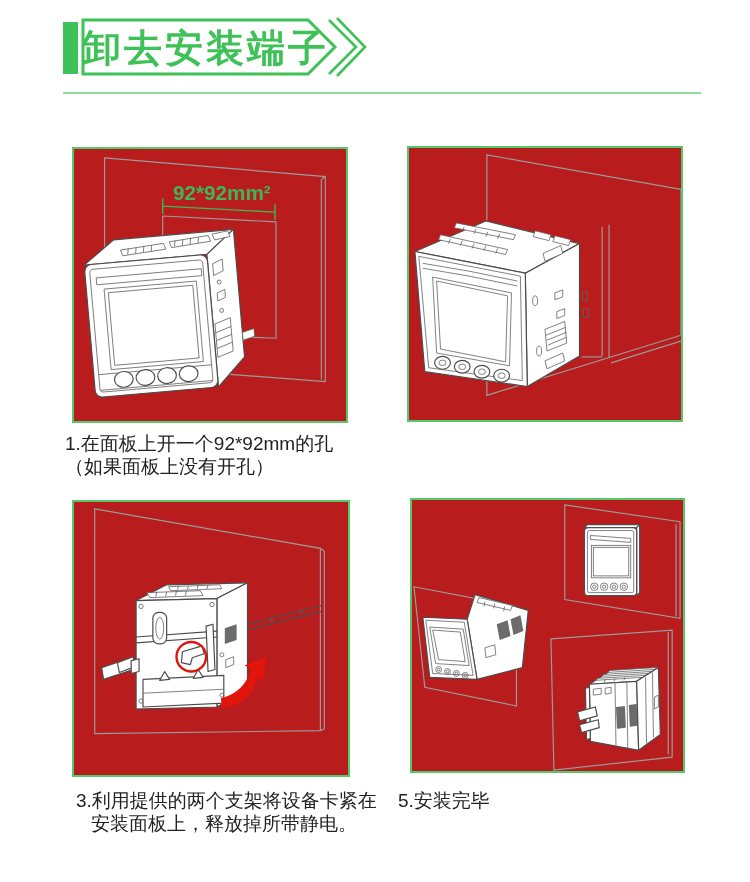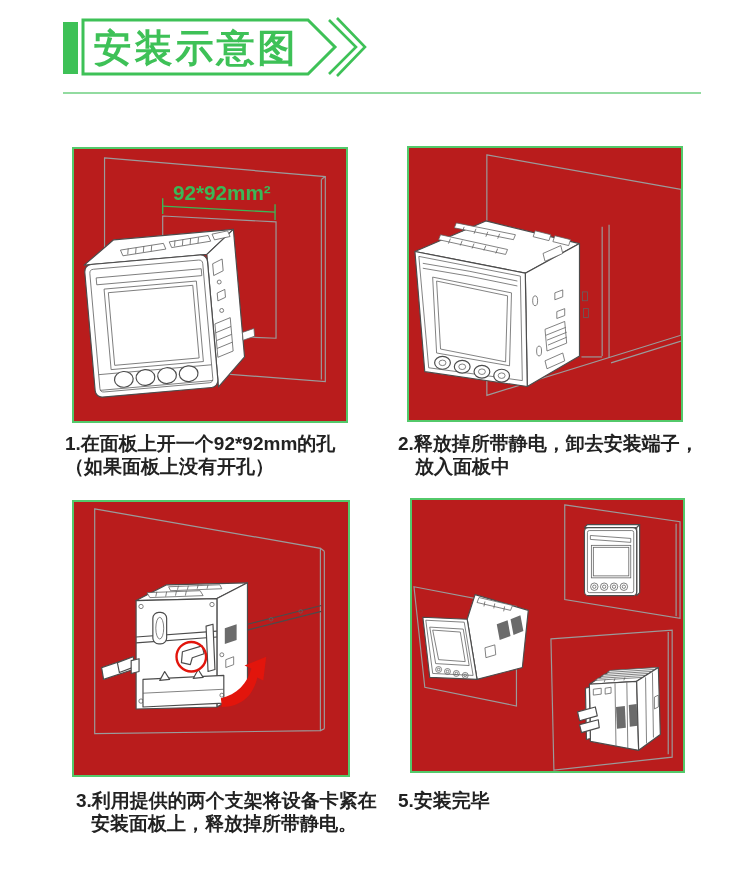--- a/index.html
+++ b/index.html
@@ -39,41 +39,41 @@
   .il .d {stroke:var(--device);fill:#fff;stroke-width:1.2;stroke-linejoin:round;}
   .il .dn{stroke:var(--device);fill:none;stroke-width:1.2;stroke-linejoin:round;}
   .il .t {stroke:#616161;fill:none;stroke-width:.8;}
   .il .tf{stroke:#616161;fill:#fff;stroke-width:.8;}
   .il .dk{fill:#6b6b6b;stroke:none;}
   .il .green{stroke:var(--annotation);fill:none;stroke-width:1.4;}
   .il text{fill:var(--annotation);font-weight:600;font-family:inherit;}
   .il .red-line{stroke:var(--red);fill:none;stroke-width:2.4;}
   .il .red-fill{fill:var(--red);stroke:none;}
   
-  .caption{position:absolute;font-size:19px;line-height:22.5px;color:var(--caption);white-space:nowrap;font-weight:bold;}
+  .caption{position:absolute;font-size:19px;line-height:22.5px;color:var(--caption);white-space:nowrap;}
   .caption span{display:block;}
   #c1{left:65px;top:433px;}
   #c2{left:398px;top:433px;}
   #c3{left:65px;top:790px;margin-left:11px;}
   #c4{left:398px;top:790px;}
   .ind17{padding-left:17px;}
   .ind15{padding-left:15px;}
 </style>
 </head>
 <body>
 
 <div class="canvas">
 
   <div class="accent-bar"></div>
   <svg class="title-svg" viewBox="0 0 320 72" aria-hidden="true">
     <polygon class="box" points="23,8 248,8 275,35 248,62 23,62"></polygon>
     <polyline class="chev" points="269,8 296,35 269,62"></polyline>
     <polyline class="chev" points="277,6 305,35 277,64"></polyline>
   </svg>
-  <div class="title-text">安装示意图</div>
+  <div class="title-text">卸去安装端子</div>
   <div class="divider"></div>
 
   <div id="p1" class="panel">
     <svg class="il" viewBox="0 0 276 276">
 
       <g>
         <polygon class="w" points="31,9 255,28 255,236 31,219"></polygon>
         <line class="w" x1="255" y1="28" x2="251" y2="31"></line>
         <line class="w" x1="251" y1="31" x2="251" y2="234"></line>
         <polygon class="w" points="90,68 205,74 205,192 90,188"></polygon>
@@ -308,24 +308,20 @@
         <polygon class="d" points="168,215 186,210 188,219 170,224"></polygon>
         <polygon class="d" points="170,228 189,223 190,231 172,236"></polygon>
       </g>
     </svg>
   </div>
 
   <div id="c1" class="caption">
     <span>1.在面板上开一个92*92mm的孔</span>
     <span>（如果面板上没有开孔）</span>
   </div>
-  <div id="c2" class="caption">
-    <span>2.释放掉所带静电，卸去安装端子，</span>
-    <span class="ind17">放入面板中</span>
-  </div>
   <div id="c3" class="caption">
     <span>3.利用提供的两个支架将设备卡紧在</span>
     <span class="ind15">安装面板上，释放掉所带静电。</span>
   </div>
   <div id="c4" class="caption">
     <span>5.安装完毕</span>
   </div>
 
 </div>
 

